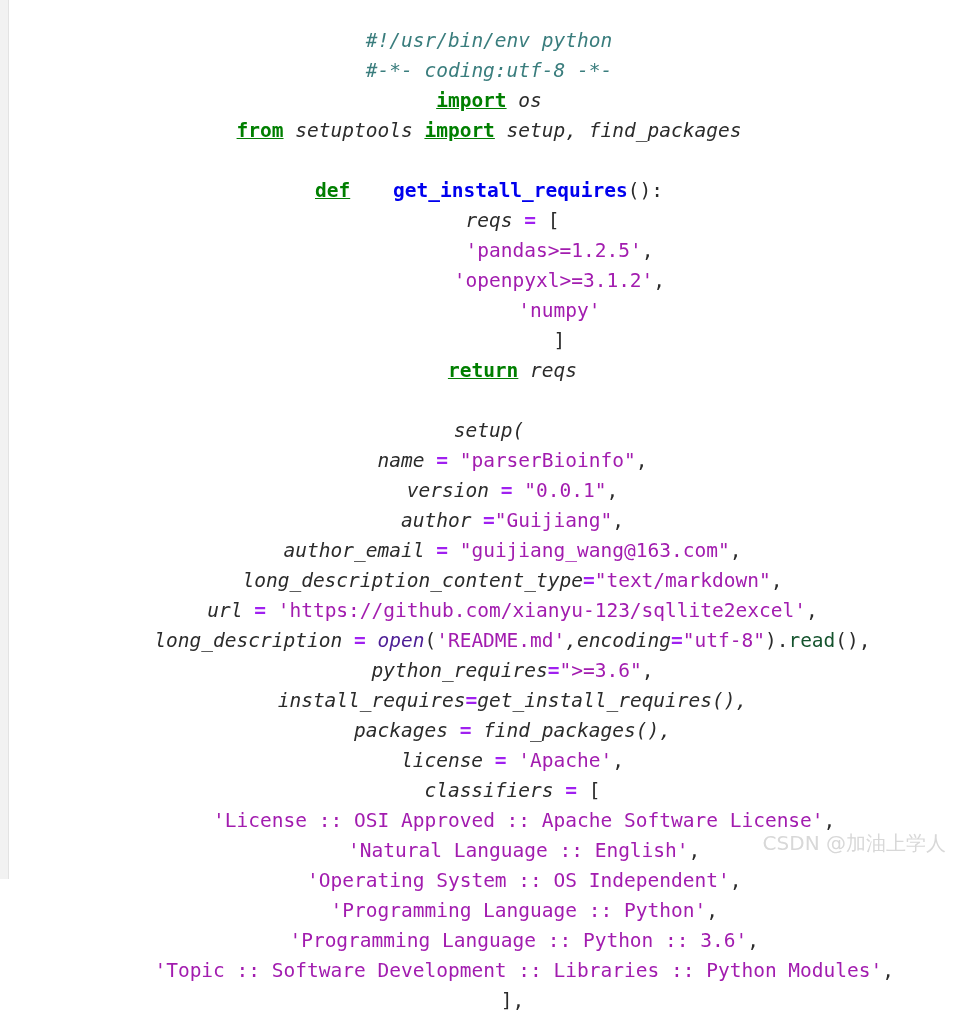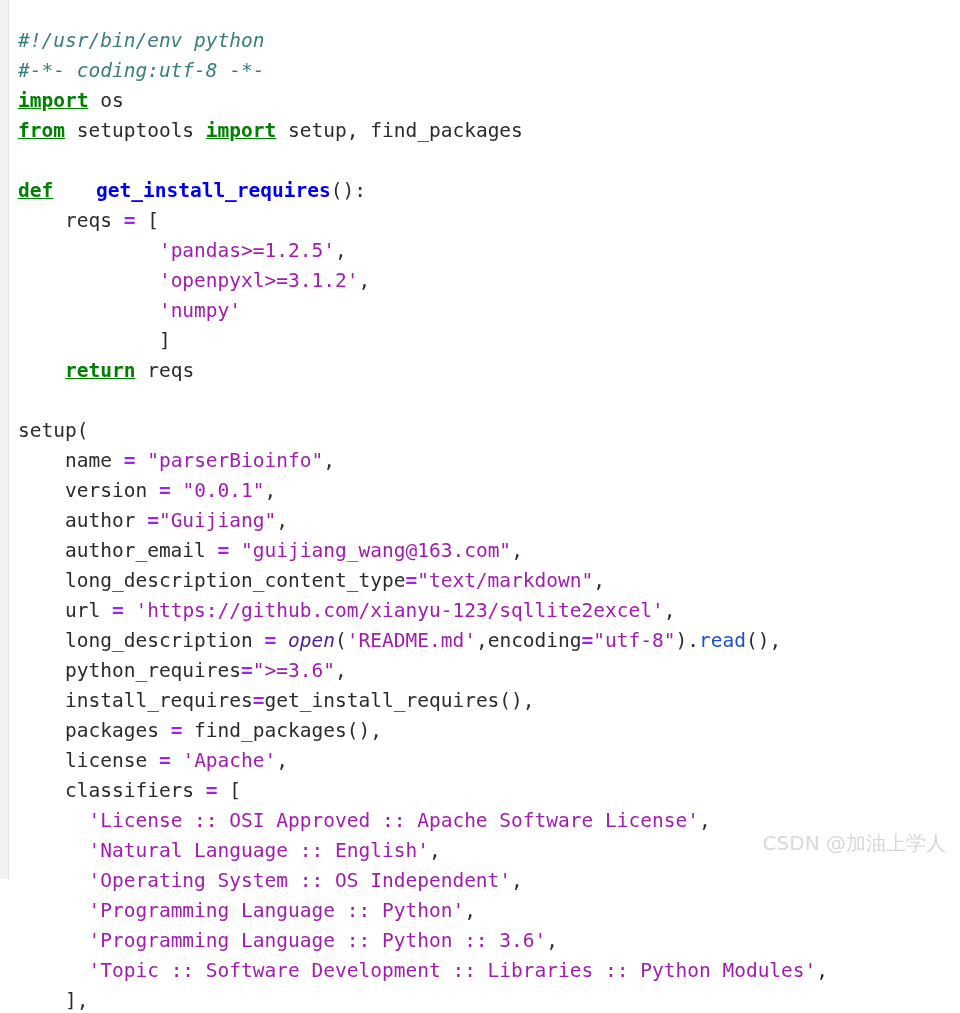--- a/index.html
+++ b/index.html
@@ -13,20 +13,21 @@
     overflow: hidden;
     font-family: "DejaVu Sans Mono", "Liberation Mono", monospace;
   }
 
   #code-viewer {
     position: relative;
     width: 960px;
     height: 879px;
     background: #ffffff;
     box-sizing: border-box;
+    text-align: center;
   }
 
   
   #gutter {
     position: absolute;
     left: 0;
     top: 0;
     width: 8px;
     height: 100%;
     background: #f2f2f2;
@@ -45,26 +46,26 @@
     color: #2b2b2b;
   }
 
   .ln {
     display: block;
     height: 30px;
     white-space: pre;
   }
 
   
-  .tok-plain   { color: #2b2b2b; }
+  .tok-plain   { color: #2b2b2b; font-style: italic; }
   .tok-comment { color: #3a7d7d; font-style: italic; }
   .tok-kw      { color: #007f00; font-weight: bold; text-decoration: underline; }
   .tok-builtin { color: #4c1d95; font-style: italic; }
   .tok-fname   { color: #0000ee; font-weight: bold; margin-left: 31px; }
-  .tok-attr    { color: #1d4ed8; }
+  .tok-attr    { color: #14532d; }
   .tok-str     { color: #a21caf; }
   .tok-op      { color: #a020f0; font-weight: bold; }
   .tok-punc    { color: #2b2b2b; }
 
   #watermark {
     position: absolute;
     right: 14px;
     bottom: 22px;
     font-family: "DejaVu Sans", "Liberation Sans", sans-serif;
     font-size: 20px;

